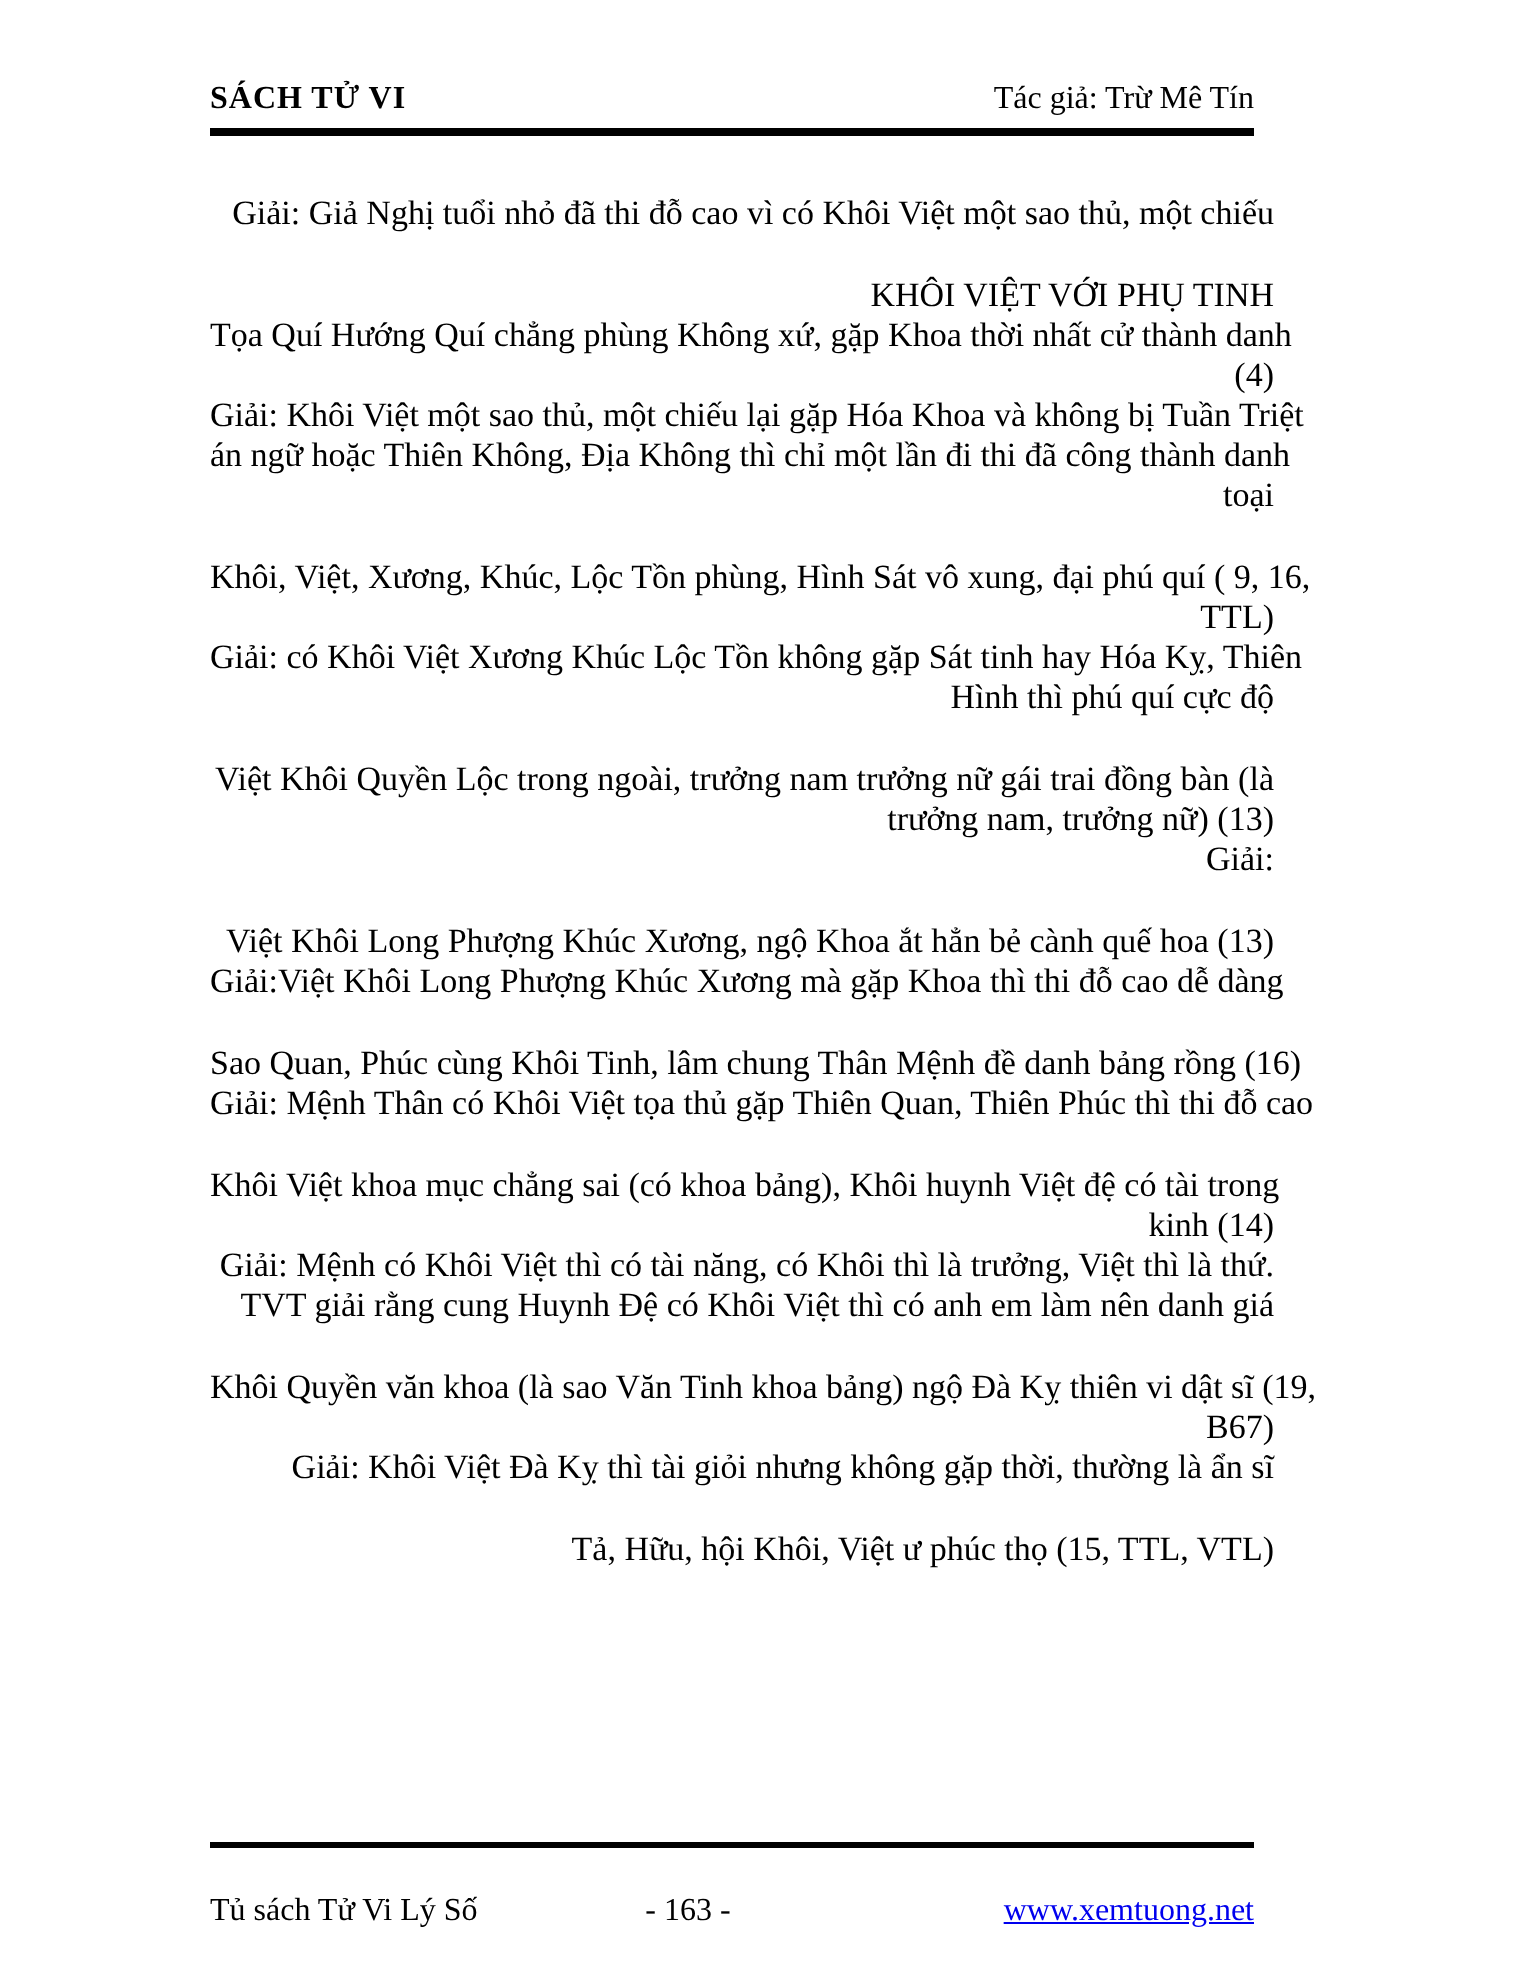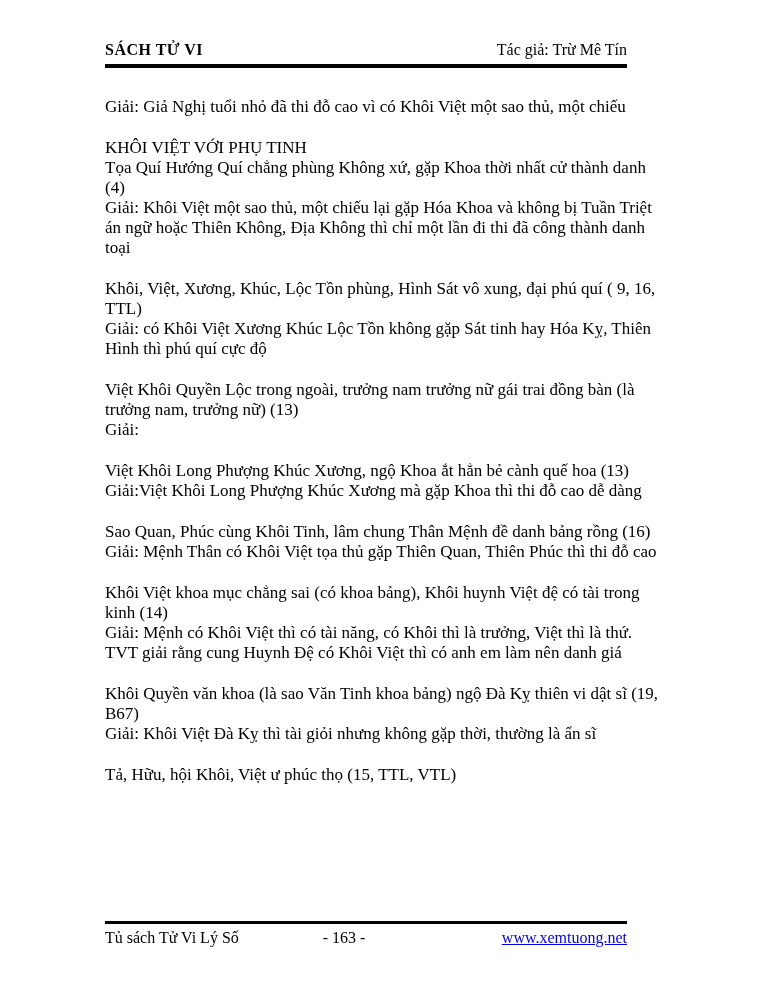--- a/index.html
+++ b/index.html
@@ -41,32 +41,33 @@
   .doc-body {
     position: absolute;
     left: 105px;
     right: 70px;
     top: 97px;
     font-size: 17px;
     line-height: 20px;
   }
   .para {
     margin: 0 0 21px 0;
+    text-align: right;
   }
   .line {
     white-space: nowrap;
   }
   
   .page-footer {
     position: absolute;
     left: 105px;
     right: 80px;
     top: 921px;
     border-top: 3px solid #000000;
-    padding-top: 4px;
+    padding-top: 22px;
     font-size: 16px;
     line-height: 19px;
     display: flex;
     justify-content: space-between;
     align-items: flex-start;
   }
   .page-footer .cell-left   { flex: 1 1 0; text-align: left; }
   .page-footer .cell-center { flex: 0 0 auto; text-align: center; transform: translateX(-22px); }
   .page-footer .cell-right  { flex: 1 1 0; text-align: right; }
   [data-name="footer-website-link"] {

